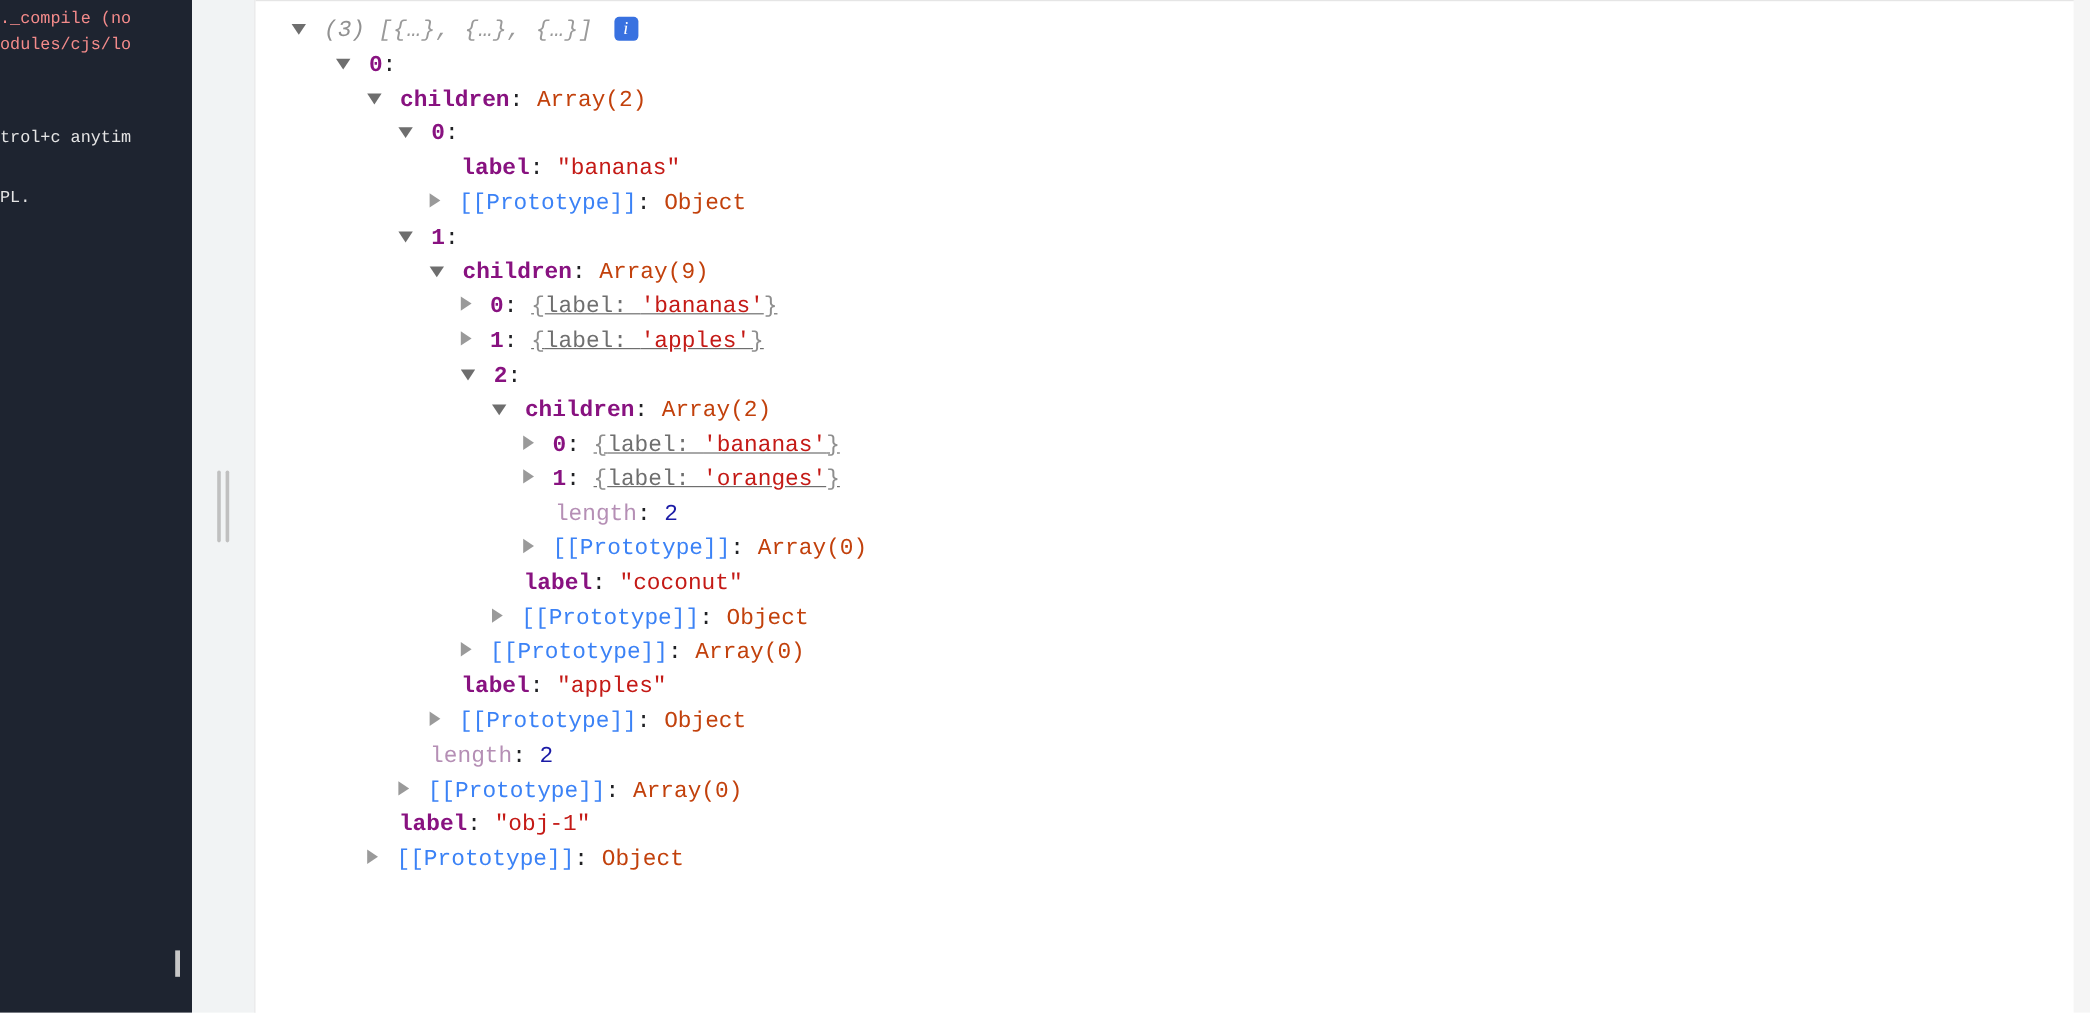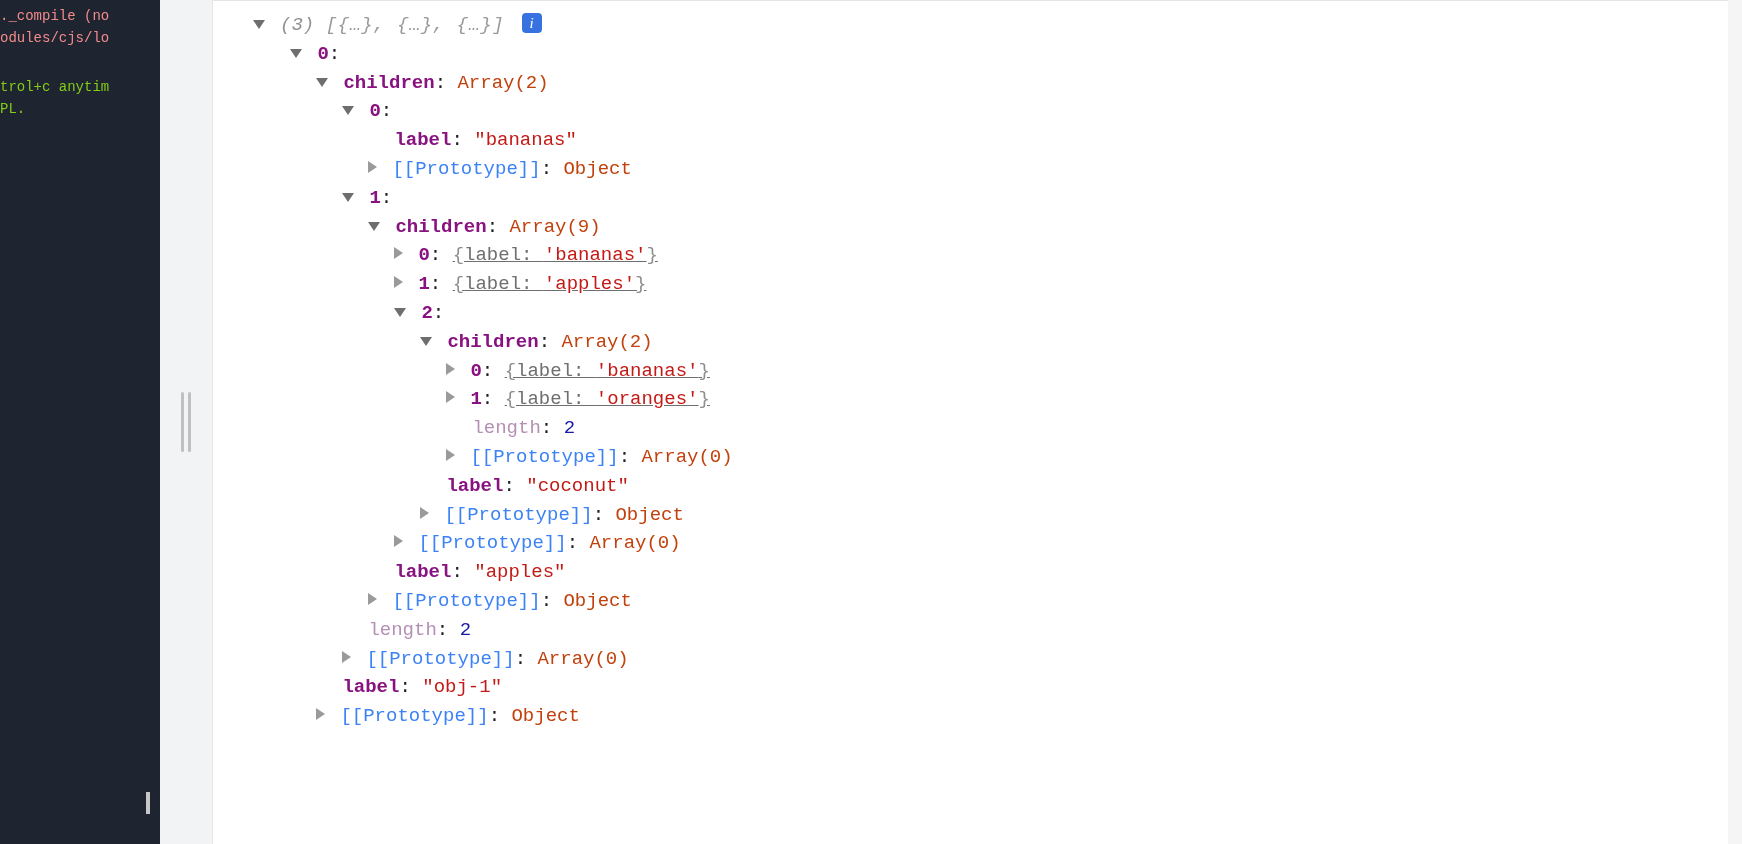--- a/index.html
+++ b/index.html
@@ -12,21 +12,21 @@
     background: #1e2430;
     color: #c7c7c7;
     font-size: 14px;
     line-height: 1.55;
     padding: 6px 0 0 0;
     overflow: hidden;
     position: relative;
   }
   .terminal-text { white-space: nowrap; }
   .term-pink { color: #f48b8b; }
-  .term-gray { color: #84cc16; }
+  .term-gray { color: #e5e5e5; margin-top: 28px; }
   .terminal-cursor {
     position: absolute;
     bottom: 30px;
     right: 10px;
     width: 4px;
     height: 22px;
     background: #c7c7c7;
   }
 
   .gutter {
@@ -51,21 +51,21 @@
     border-radius: 2px;
   }
 
   .console-panel {
     flex: 1;
     height: 100%;
     background: #ffffff;
     font-size: 19px;
     line-height: 28.8px;
     color: #202124;
-    padding: 10px 0 0 40px;
+    padding: 10px 0 0 30px;
     overflow: hidden;
     border-top: 1px solid #e5e5e5;
   }
 
   .row { white-space: nowrap; }
   .indent { display: inline-block; }
   .w1 { width: 26px; } 
   .tri {
     display: inline-block;
     width: 0; height: 0;

